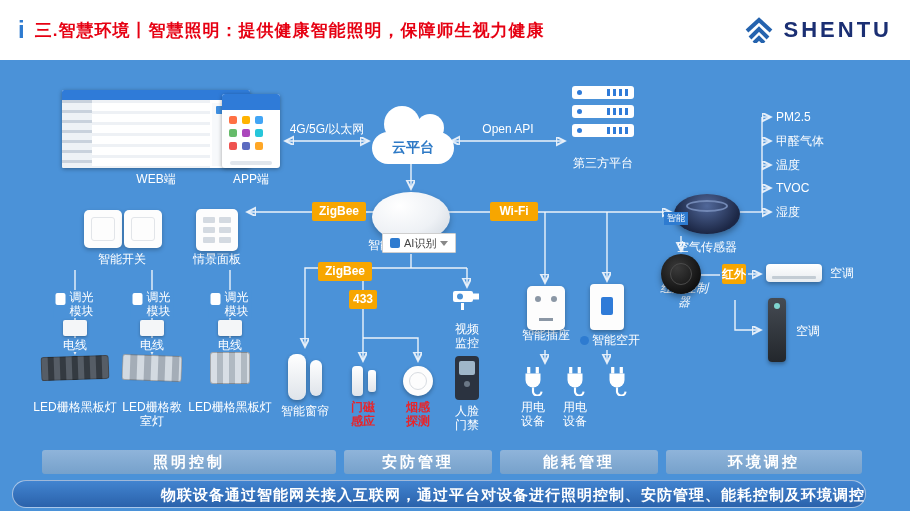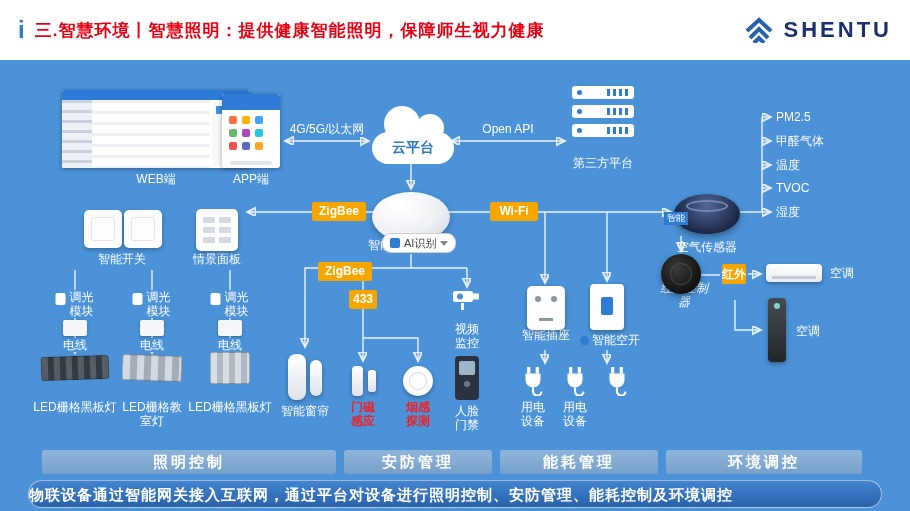--- a/index.html
+++ b/index.html
@@ -55,21 +55,21 @@
   .srv-bar{position:relative;width:62px;height:13px;background:#fff;border-radius:3px;margin-bottom:6px;}
   .srv-bar i{position:absolute;left:5px;top:4px;width:5px;height:5px;border-radius:50%;background:#2f7bd8;}
   .srv-bar b{position:absolute;right:5px;top:3px;width:22px;height:7px;
              background:repeating-linear-gradient(90deg,#2f7bd8 0 3px,transparent 3px 6px);}
   
   .dome{width:78px;height:50px;border-radius:50%;
         background:radial-gradient(ellipse at 35% 28%,#ffffff,#eef1f5 55%,#ccd4dd);
         box-shadow:0 3px 6px rgba(0,0,0,.25);}
   .gw-label{position:absolute;color:#fff;font-size:12px;z-index:2;}
   .ai-btn{position:absolute;display:flex;align-items:center;gap:4px;height:20px;padding:0 7px;
-          background:#fff;border:1px solid #cfcfcf;border-radius:9px;font-size:11px;color:#444;
+          background:#fff;border:1px solid #cfcfcf;border-radius:1px;font-size:11px;color:#444;
           z-index:4;cursor:pointer;}
   .ai-ic{width:10px;height:10px;background:#2e7bd0;border-radius:2px;}
   .caret{width:0;height:0;border-left:4px solid transparent;border-right:4px solid transparent;
          border-top:5px solid #888;}
   
   .sq{position:absolute;width:38px;height:38px;background:#fdfdfd;border-radius:5px;
       box-shadow:0 2px 4px rgba(0,0,0,.25);}
   .sq i{position:absolute;left:7px;top:7px;right:7px;bottom:7px;border:1px solid #e2e5e9;border-radius:3px;}
   .panel{width:42px;height:42px;background:#fdfdfd;border-radius:5px;box-shadow:0 2px 4px rgba(0,0,0,.25);
          display:grid;grid-template-columns:12px 12px;gap:4px;justify-content:center;align-content:center;}
@@ -114,23 +114,23 @@
   .brk-row{position:absolute;display:flex;align-items:center;gap:3px;transform:translateX(-50%);
            color:#fff;font-size:12px;white-space:nowrap;}
   .dim-row{position:absolute;display:flex;align-items:flex-start;gap:3px;transform:translateX(-50%);
            background:#4b92d8;padding:0 2px;z-index:2;}
   .dim-ic{width:10px;height:12px;background:#fff;border-radius:2px;margin-top:3px;}
   .dim-txt{color:#fff;font-size:12px;line-height:14px;width:26px;text-align:center;}
   
   .cat{position:absolute;top:390px;height:24px;border-radius:3px;
        background:linear-gradient(180deg,#8fb4da,#76a1cb);
        color:#fff;font-size:15px;font-weight:800;letter-spacing:3px;text-align:center;line-height:24px;}
-  .footer{position:absolute;left:28px;top:420px;width:854px;height:28px;border-radius:14px;
+  .footer{position:absolute;left:12px;top:420px;width:854px;height:28px;border-radius:14px;
           background:linear-gradient(180deg,#4284d0,#2a62ab);border:1px solid rgba(255,255,255,.55);
-          color:#fff;font-size:15px;font-weight:800;text-align:left;line-height:27px;letter-spacing:1px;}
+          color:#fff;font-size:15px;font-weight:800;text-align:right;line-height:27px;letter-spacing:1px;}
 </style>
 </head>
 <body>
 
 <div class="page">
 
   <div class="hdr">
     <span class="info-i">i</span>
     <span class="title">三.智慧环境丨智慧照明：提供健康智能照明，保障师生视力健康</span>
     <span class="brand">

